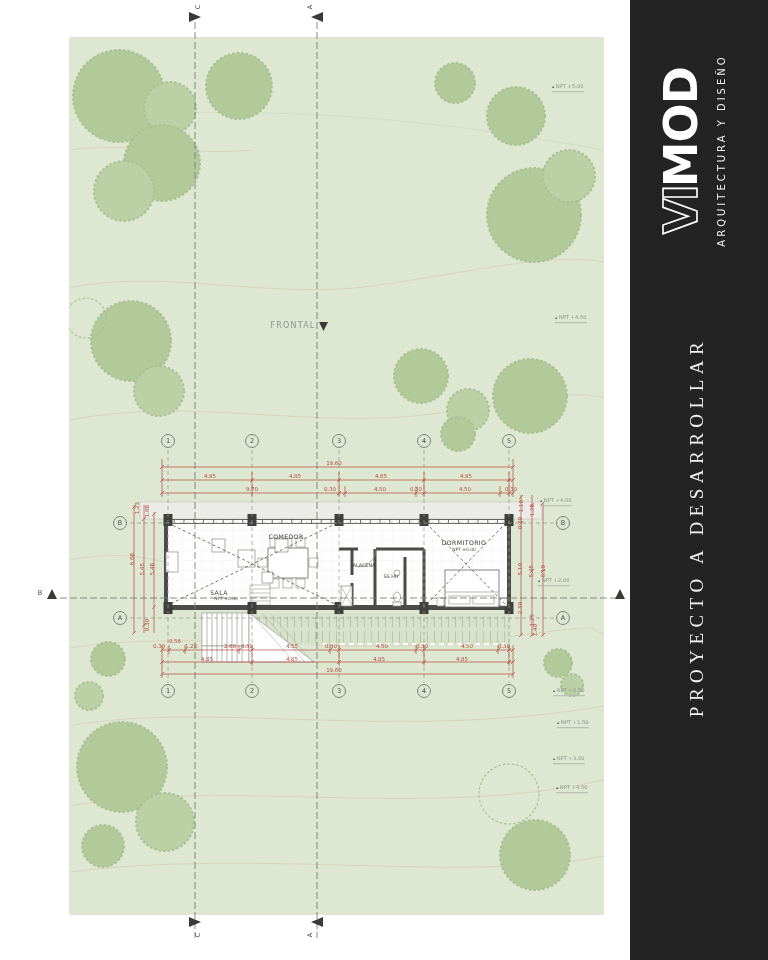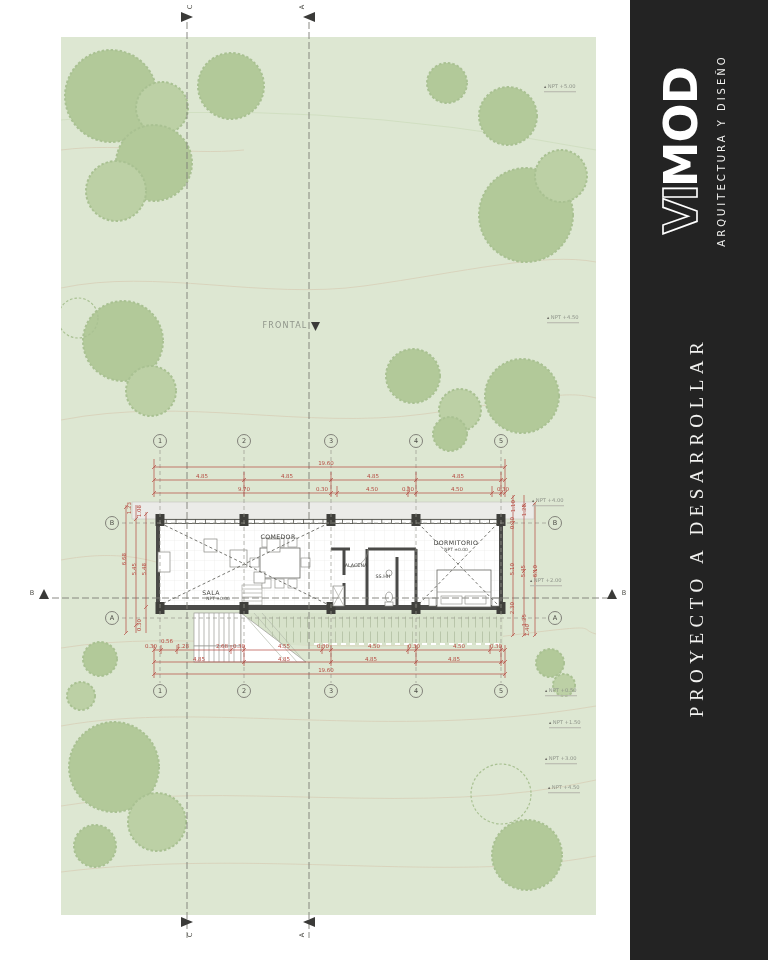--- a/index.html
+++ b/index.html
@@ -1,18 +1,18 @@
 <!DOCTYPE html>
 <html><head>
 <meta charset="utf-8">
 <style>
   html,body{margin:0;padding:0;}
   body{width:768px;height:960px;position:relative;background:#ffffff;overflow:hidden;
        font-family:"DejaVu Sans", sans-serif;}
-  #main{position:absolute;left:4px;top:0;width:630px;height:960px;background:#ffffff;}
+  #main{position:absolute;left:12px;top:0;width:630px;height:960px;background:#ffffff;}
   #site-svg{position:absolute;left:0;top:0;}
   #overlay{position:absolute;left:0;top:0;width:630px;height:960px;pointer-events:none;}
   #overlay span{position:absolute;line-height:1;white-space:nowrap;}
   .t-dim{font-size:5.5px;color:#b5493f;transform:translate(-50%,-50%);}
   .t-rot{transform:translate(-50%,-50%) rotate(-90deg);}
   .t-npt{font-size:5.2px;color:#8f948a;transform:translate(0,-50%);border-bottom:0.5px solid #b4b4aa;padding-bottom:1px;}
   .t-npt::before{content:"▴";font-size:4.5px;color:#6b6b64;margin-right:1.5px;}
   .t-room{font-size:6.2px;color:#3c3c38;letter-spacing:0.4px;transform:translate(-50%,-50%);}
   .t-room-sm{font-size:4.8px;color:#3c3c38;transform:translate(-50%,-50%);}
   .t-sub{font-size:4.4px;color:#55554f;transform:translate(-50%,-50%);}

